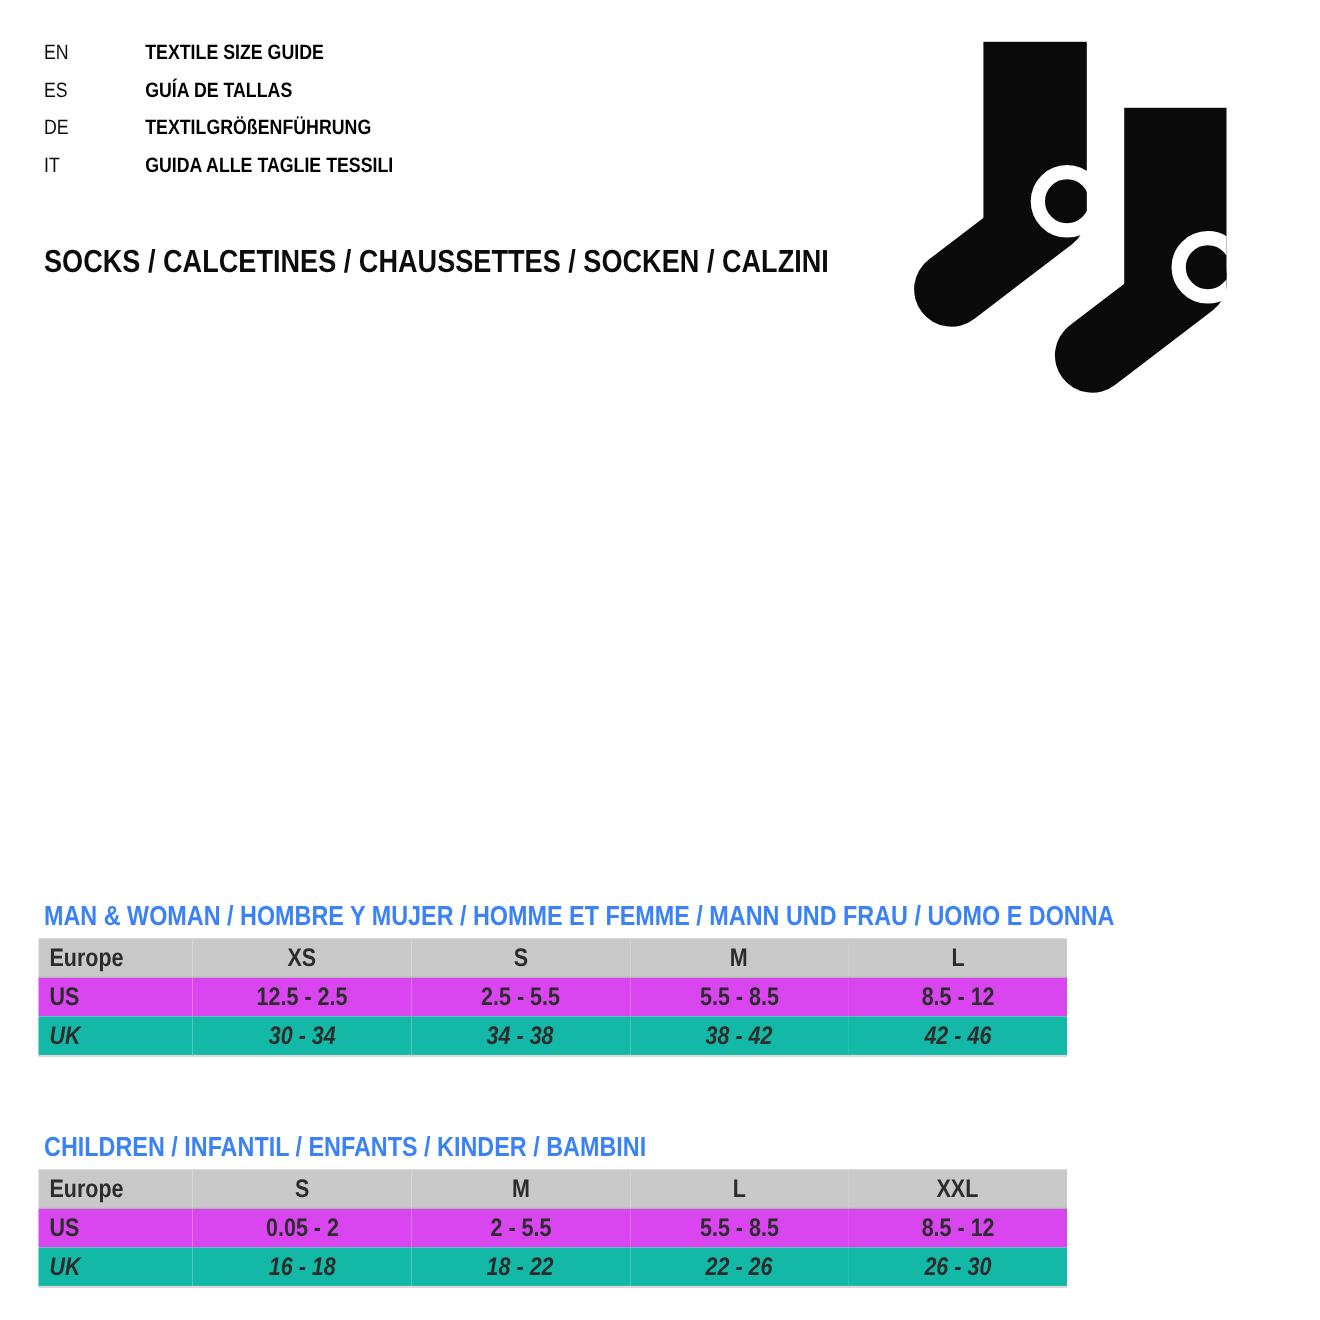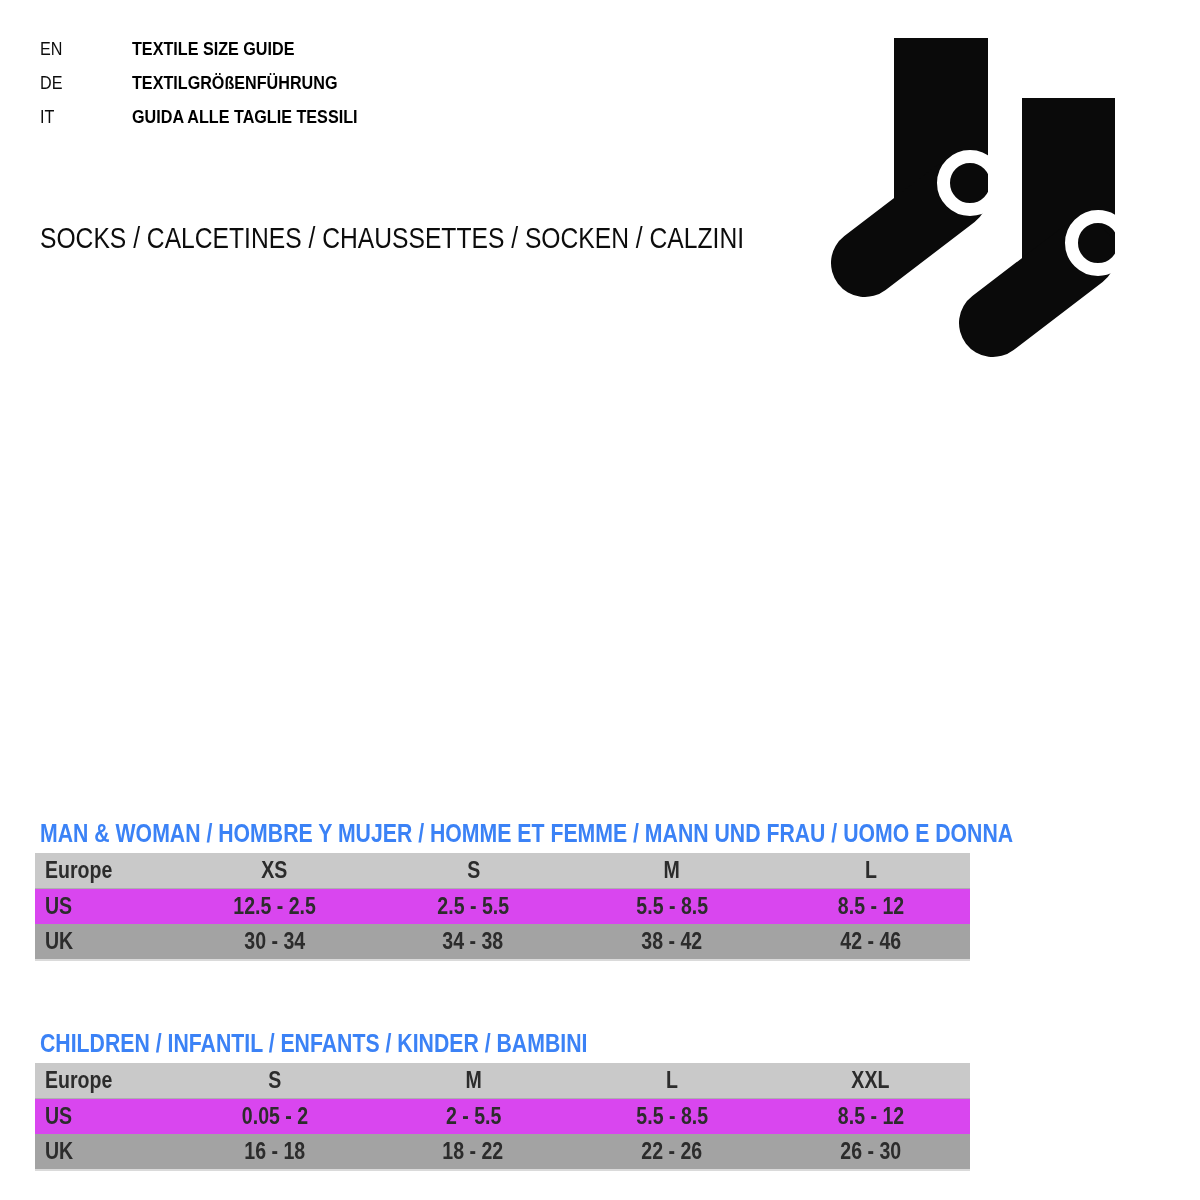--- a/index.html
+++ b/index.html
@@ -13,52 +13,56 @@
   .cx{display:inline-block;transform:scaleX(.85);transform-origin:0 50%;white-space:nowrap;}
   .cxc{transform-origin:50% 50%;}
 
   
   .lang-block{position:absolute;left:40px;top:32px;}
   .lang-row{display:flex;height:34px;align-items:center;}
   .lang-code{width:92px;flex:0 0 92px;font-weight:400;font-size:19px;color:#0c0c0c;}
   .lang-label{font-weight:700;font-size:19px;color:#000000;}
 
   .product-line{position:absolute;left:40px;top:221px;height:34px;display:flex;align-items:center;
-    font-weight:400;font-size:29px;color:#0c0c0c;}
+    font-weight:700;font-size:29px;color:#0c0c0c;}
 
   
   .socks-icon{position:absolute;left:815px;top:25px;width:300px;height:335px;}
 
   
   .size-table{position:absolute;left:35px;width:935px;}
   .tbl-title{height:33px;display:flex;align-items:flex-start;
     font-weight:700;font-size:25px;color:#3b82f6;line-height:26px;padding-left:5px;}
   table{border-collapse:collapse;table-layout:fixed;width:935px;}
   col.c-region{width:15%;}
   col.c-size{width:21.25%;}
   tr{height:34px;}
   th,td{padding:4px;font-weight:700;font-size:23px;vertical-align:middle;}
   .head-row{background:#c9c9c9;}
   .head-row th{border-bottom:1px solid #aeaeae;color:#2c2c2c;}
   .row-a{background:#d946ef;}
-  .row-b{background:#a3a3a3;}
+  .row-b{background:#14b8a6;font-style:italic;}
   .row-last td{border-bottom:2px solid #dadada;}
   td{color:#2c2c2c;}
   .cell-l{text-align:left;padding-left:10px;}
   .cell-c{text-align:center;}
   #table-man{top:820px;}
   #table-children{top:1030px;}
 </style>
 </head>
 <body>
 
 <div class="lang-block">
   <div class="lang-row">
     <span class="lang-code"><span class="cx">EN</span></span>
     <span class="lang-label"><span class="cx">TEXTILE SIZE GUIDE</span></span>
+  </div>
+  <div class="lang-row">
+    <span class="lang-code"><span class="cx">ES</span></span>
+    <span class="lang-label"><span class="cx">GUÍA DE TALLAS</span></span>
   </div>
   <div class="lang-row">
     <span class="lang-code"><span class="cx">DE</span></span>
     <span class="lang-label"><span class="cx">TEXTILGRÖßENFÜHRUNG</span></span>
   </div>
   <div class="lang-row">
     <span class="lang-code"><span class="cx">IT</span></span>
     <span class="lang-label"><span class="cx">GUIDA ALLE TAGLIE TESSILI</span></span>
   </div>
 </div>

